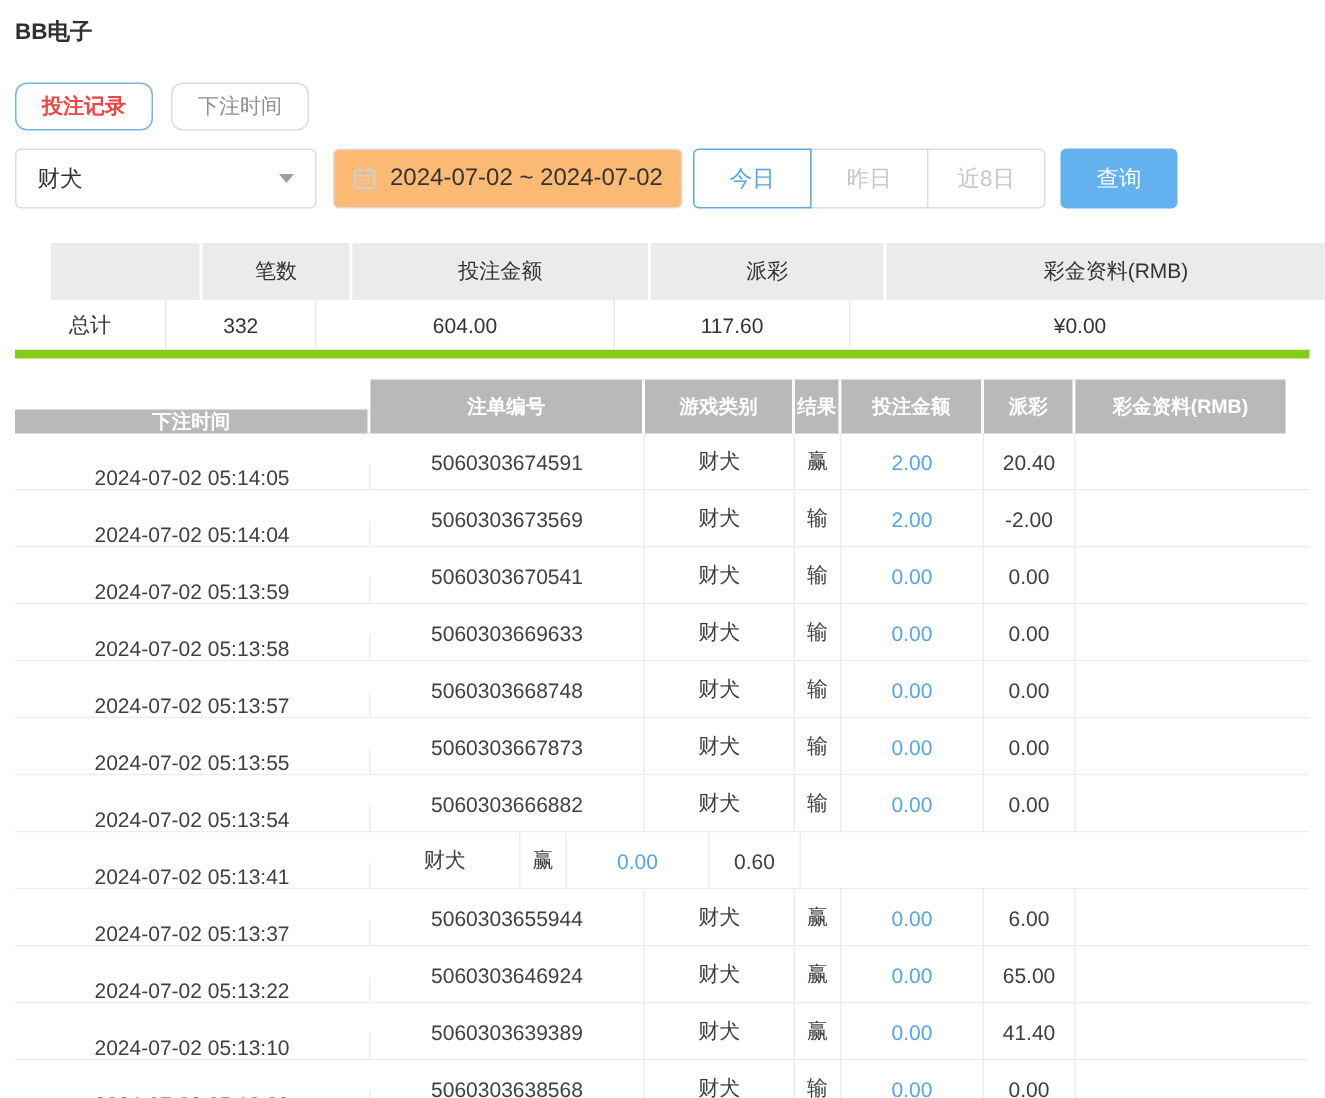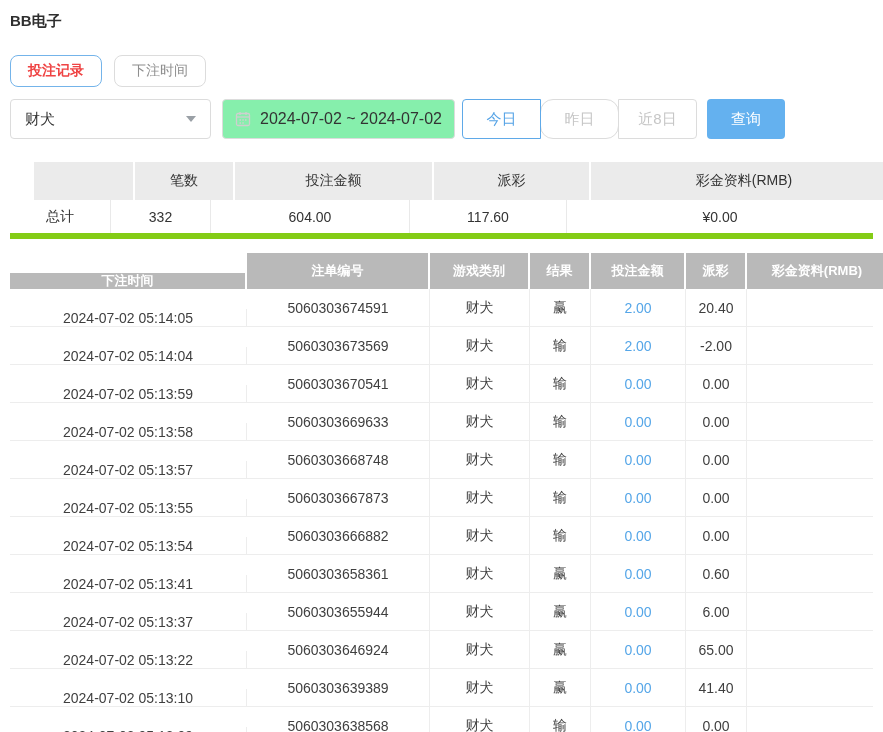--- a/index.html
+++ b/index.html
@@ -30,31 +30,31 @@
     display: flex; align-items: center; justify-content: space-between;
     padding: 0 14px; font-size: 15px; color: #333; cursor: pointer; background: #fff;
   }
   .chevron {
     width: 0; height: 0; border-left: 5px solid transparent;
     border-right: 5px solid transparent; border-top: 6px solid #9aa0a6;
   }
   .datepicker {
     margin-left: 11px; width: 233px; height: 40px; border: 1px solid #dcdcdc;
     border-radius: 4px; display: flex; align-items: center; padding: 0 12px;
-    gap: 9px; font-size: 16px; color: #333; cursor: pointer; background: #86efac;
+    gap: 9px; font-size: 16px; color: #333; cursor: pointer; background: #fdba74;
   }
   .cal-icon { display: inline-flex; flex: none; }
 
   .btn-group { margin-left: 7px; display: flex; }
   .qbtn {
     height: 40px; width: 79px; display: flex; align-items: center; justify-content: center;
     font-size: 15px; background: #fff; border: 1px solid #dcdcdc; color: #c6c6c6;
     cursor: pointer; position: relative;
   }
-  .qbtn + .qbtn { margin-left: -1px; border-radius: 13px; }
+  .qbtn + .qbtn { margin-left: -1px; }
   .qbtn:first-child { border-radius: 4px 0 0 4px; }
   .qbtn:last-child { border-radius: 0 4px 4px 0; }
   .qbtn.active { border-color: #5fa9e8; color: #55a3e6; z-index: 2; }
 
   .search-btn {
     margin-left: 10px; width: 78px; height: 40px; background: #64b1ef; color: #fff;
     border: none; border-radius: 4px; font-size: 15px; cursor: pointer;
   }
 
   
@@ -75,21 +75,21 @@
   .main-head { display: flex; height: 36px; }
   .main-head .cell {
     background: #b9b9b9; color: #fff; font-weight: 700; font-size: 13px;
     border-right: 2px solid #fff;
   }
   .main-head .cell:last-child { border-right: none; }
   .trow { display: flex; height: 38px; border-bottom: 1px solid #ededed; background: #fff; }
   .trow .cell { border-right: 1px solid #ededed; font-size: 14px; color: #3f3f3f; }
   .trow .cell:last-child { border-right: none; }
   .mc1 { width: 237px; margin-top: 20px; } .mc2 { width: 183px; } .mc3 { width: 100px; }
-  .mc4 { width: 61px; }  .mc5 { width: 95px; }  .mc6 { width: 61px; }
+  .mc4 { width: 31px; }  .mc5 { width: 95px; }  .mc6 { width: 61px; }
   .mc7 { width: 140px; }
 
   .link { color: #55a6e8; cursor: pointer; }
   .neg { color: #e85454; }
 </style>
 </head>
 <body>
 
 <div class="page-title">BB电子</div>
 
@@ -240,21 +240,20 @@
         <div class="cell mc3">财犬</div>
         <div class="cell mc4">输</div>
         <div class="cell mc5">
           <a class="link">0.00</a>
         </div>
         <div class="cell mc6">0.00</div>
         <div class="cell mc7"></div>
       </div>
       <div class="trow">
         <div class="cell mc1">2024-07-02 05:13:41</div>
-        <div class="cell mc2">5060303658361</div>
         <div class="cell mc3">财犬</div>
         <div class="cell mc4">赢</div>
         <div class="cell mc5">
           <a class="link">0.00</a>
         </div>
         <div class="cell mc6">0.60</div>
         <div class="cell mc7"></div>
       </div>
       <div class="trow">
         <div class="cell mc1">2024-07-02 05:13:37</div>

